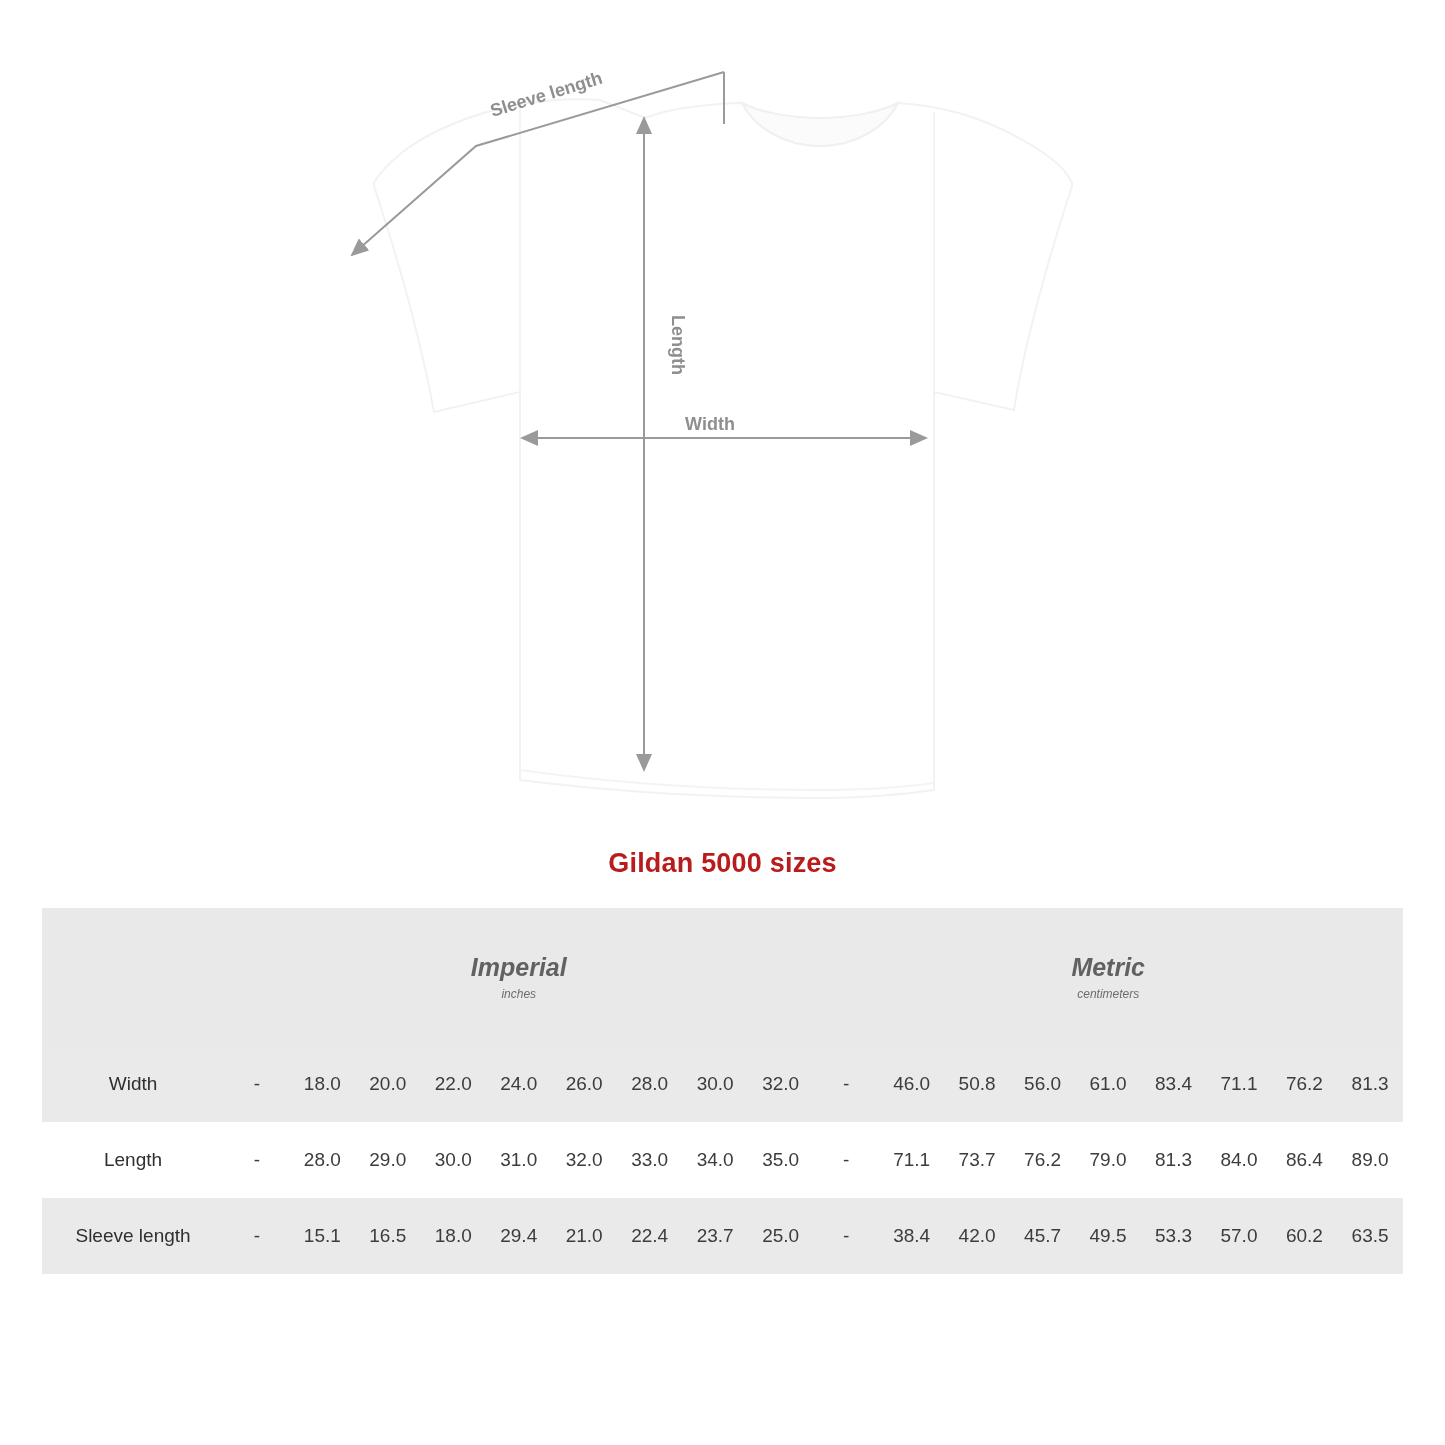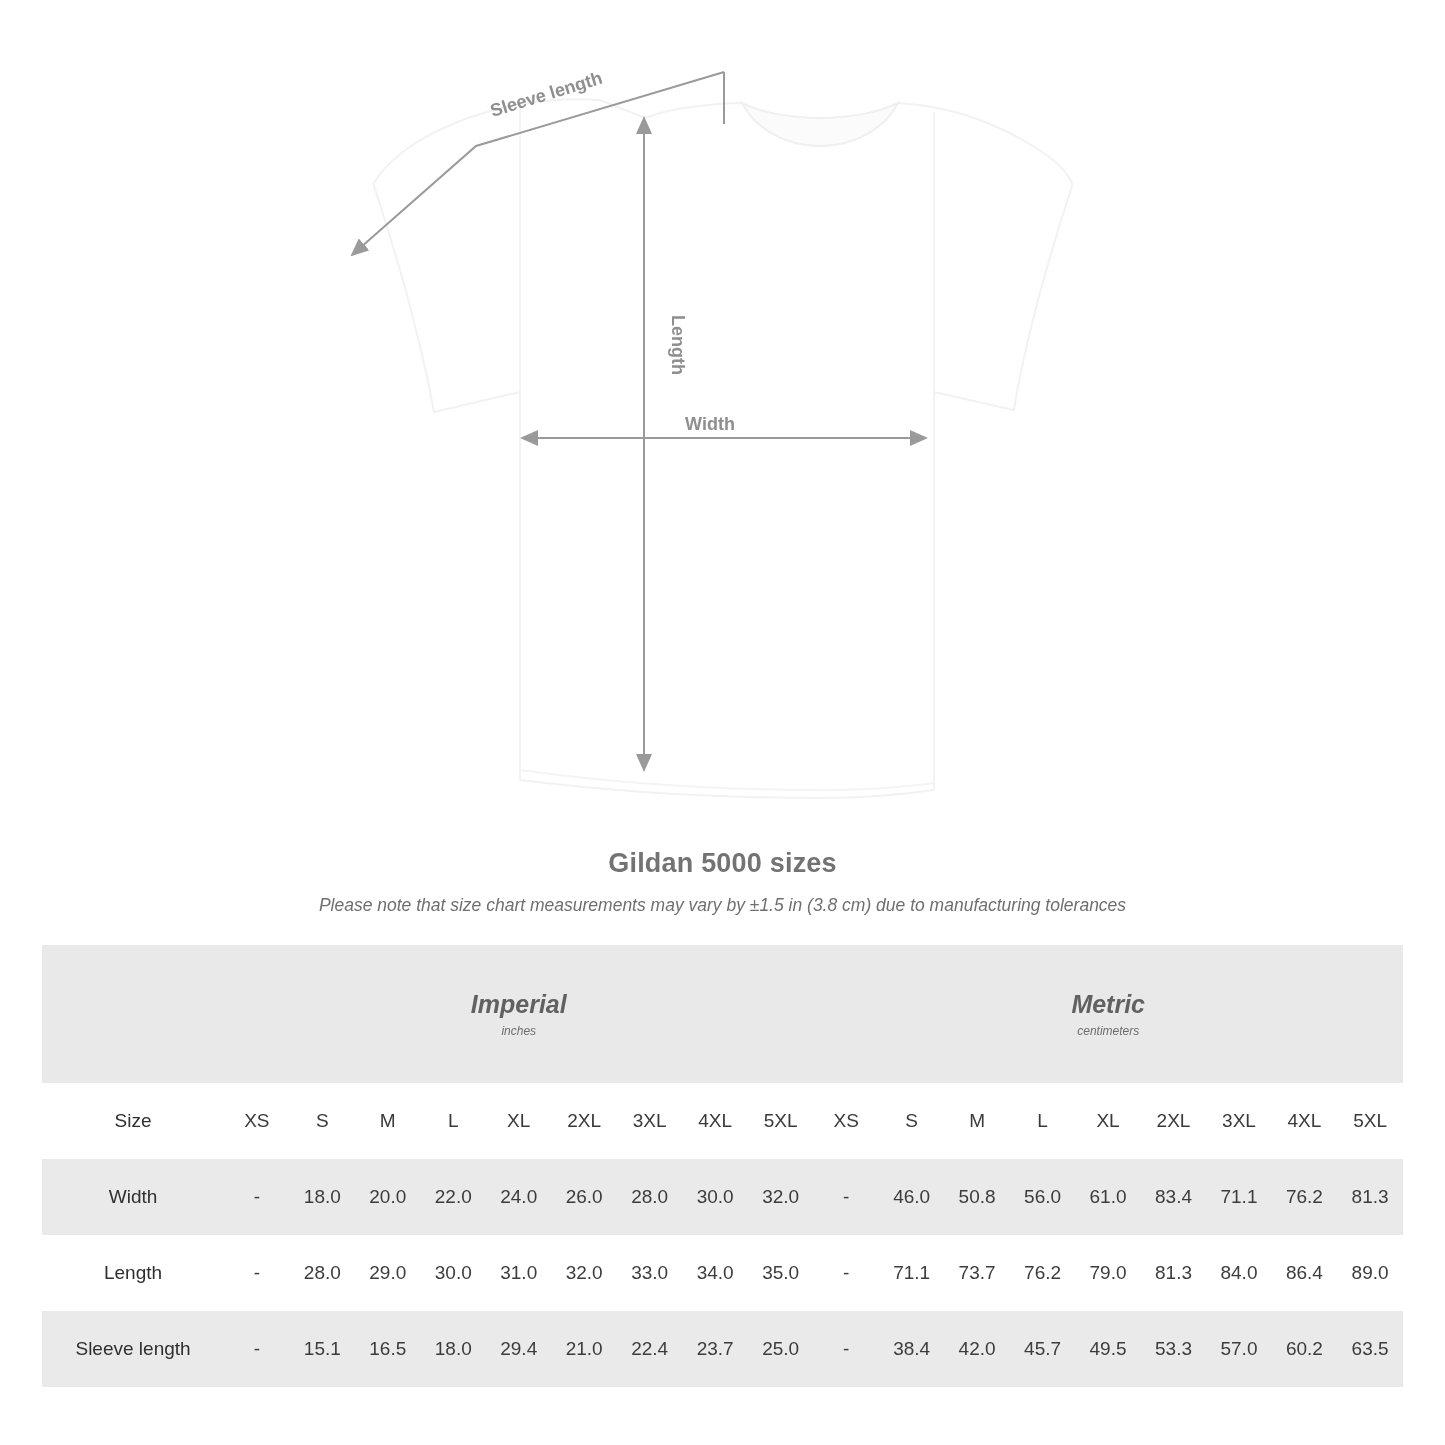--- a/index.html
+++ b/index.html
@@ -33,21 +33,21 @@
   }
 
   
   .title-block {
     text-align: center;
     margin-top: 18px;
   }
   .chart-title {
     font-size: 27px;
     font-weight: bold;
-    color: #737373;
+    color: #b91c1c;
     letter-spacing: 0.2px;
   }
   .chart-note {
     margin-top: 16px;
     font-size: 17.5px;
     font-style: italic;
     color: #6f6f6f;
   }
 
   
@@ -183,21 +183,20 @@
       <text x="548" y="100" transform="rotate(-17 548 100)" font-family="Liberation Sans, sans-serif" font-size="18" font-weight="bold" fill="#8f8f8f" text-anchor="middle">Sleeve length</text>
 
       <text x="672" y="345" transform="rotate(90 672 345)" font-family="Liberation Sans, sans-serif" font-size="18" font-weight="bold" fill="#8f8f8f" text-anchor="middle">Length</text>
 
       <text x="710" y="430" font-family="Liberation Sans, sans-serif" font-size="18" font-weight="bold" fill="#8f8f8f" text-anchor="middle">Width</text>
     </svg>
   </div>
 
   <div class="title-block">
     <div class="chart-title">Gildan 5000 sizes</div>
-    <div class="chart-note">Please note that size chart measurements may vary by ±1.5 in (3.8 cm) due to manufacturing tolerances</div>
   </div>
 
   <div class="table-wrap">
     <table class="size-table">
       <colgroup>
         <col class="col-label">
         <col class="col-val">
           <col class="col-val">
           <col class="col-val">
           <col class="col-val">
@@ -223,41 +222,20 @@
           <td colspan="9">
             <div class="unit-name">Imperial</div>
             <div class="unit-sub">inches</div>
           </td>
           <td colspan="9">
             <div class="unit-name">Metric</div>
             <div class="unit-sub">centimeters</div>
           </td>
         </tr>
 
-        <tr class="row-size">
-          <td class="label-cell">Size</td>
-          <td>XS</td>
-          <td>S</td>
-          <td>M</td>
-          <td>L</td>
-          <td>XL</td>
-          <td>2XL</td>
-          <td>3XL</td>
-          <td>4XL</td>
-          <td>5XL</td>
-          <td>XS</td>
-          <td>S</td>
-          <td>M</td>
-          <td>L</td>
-          <td>XL</td>
-          <td>2XL</td>
-          <td>3XL</td>
-          <td>4XL</td>
-          <td>5XL</td>
-        </tr>
 
         <tr class="row-shade">
           <td class="label-cell">Width</td>
           <td>-</td>
           <td>18.0</td>
           <td>20.0</td>
           <td>22.0</td>
           <td>24.0</td>
           <td>26.0</td>
           <td>28.0</td>

